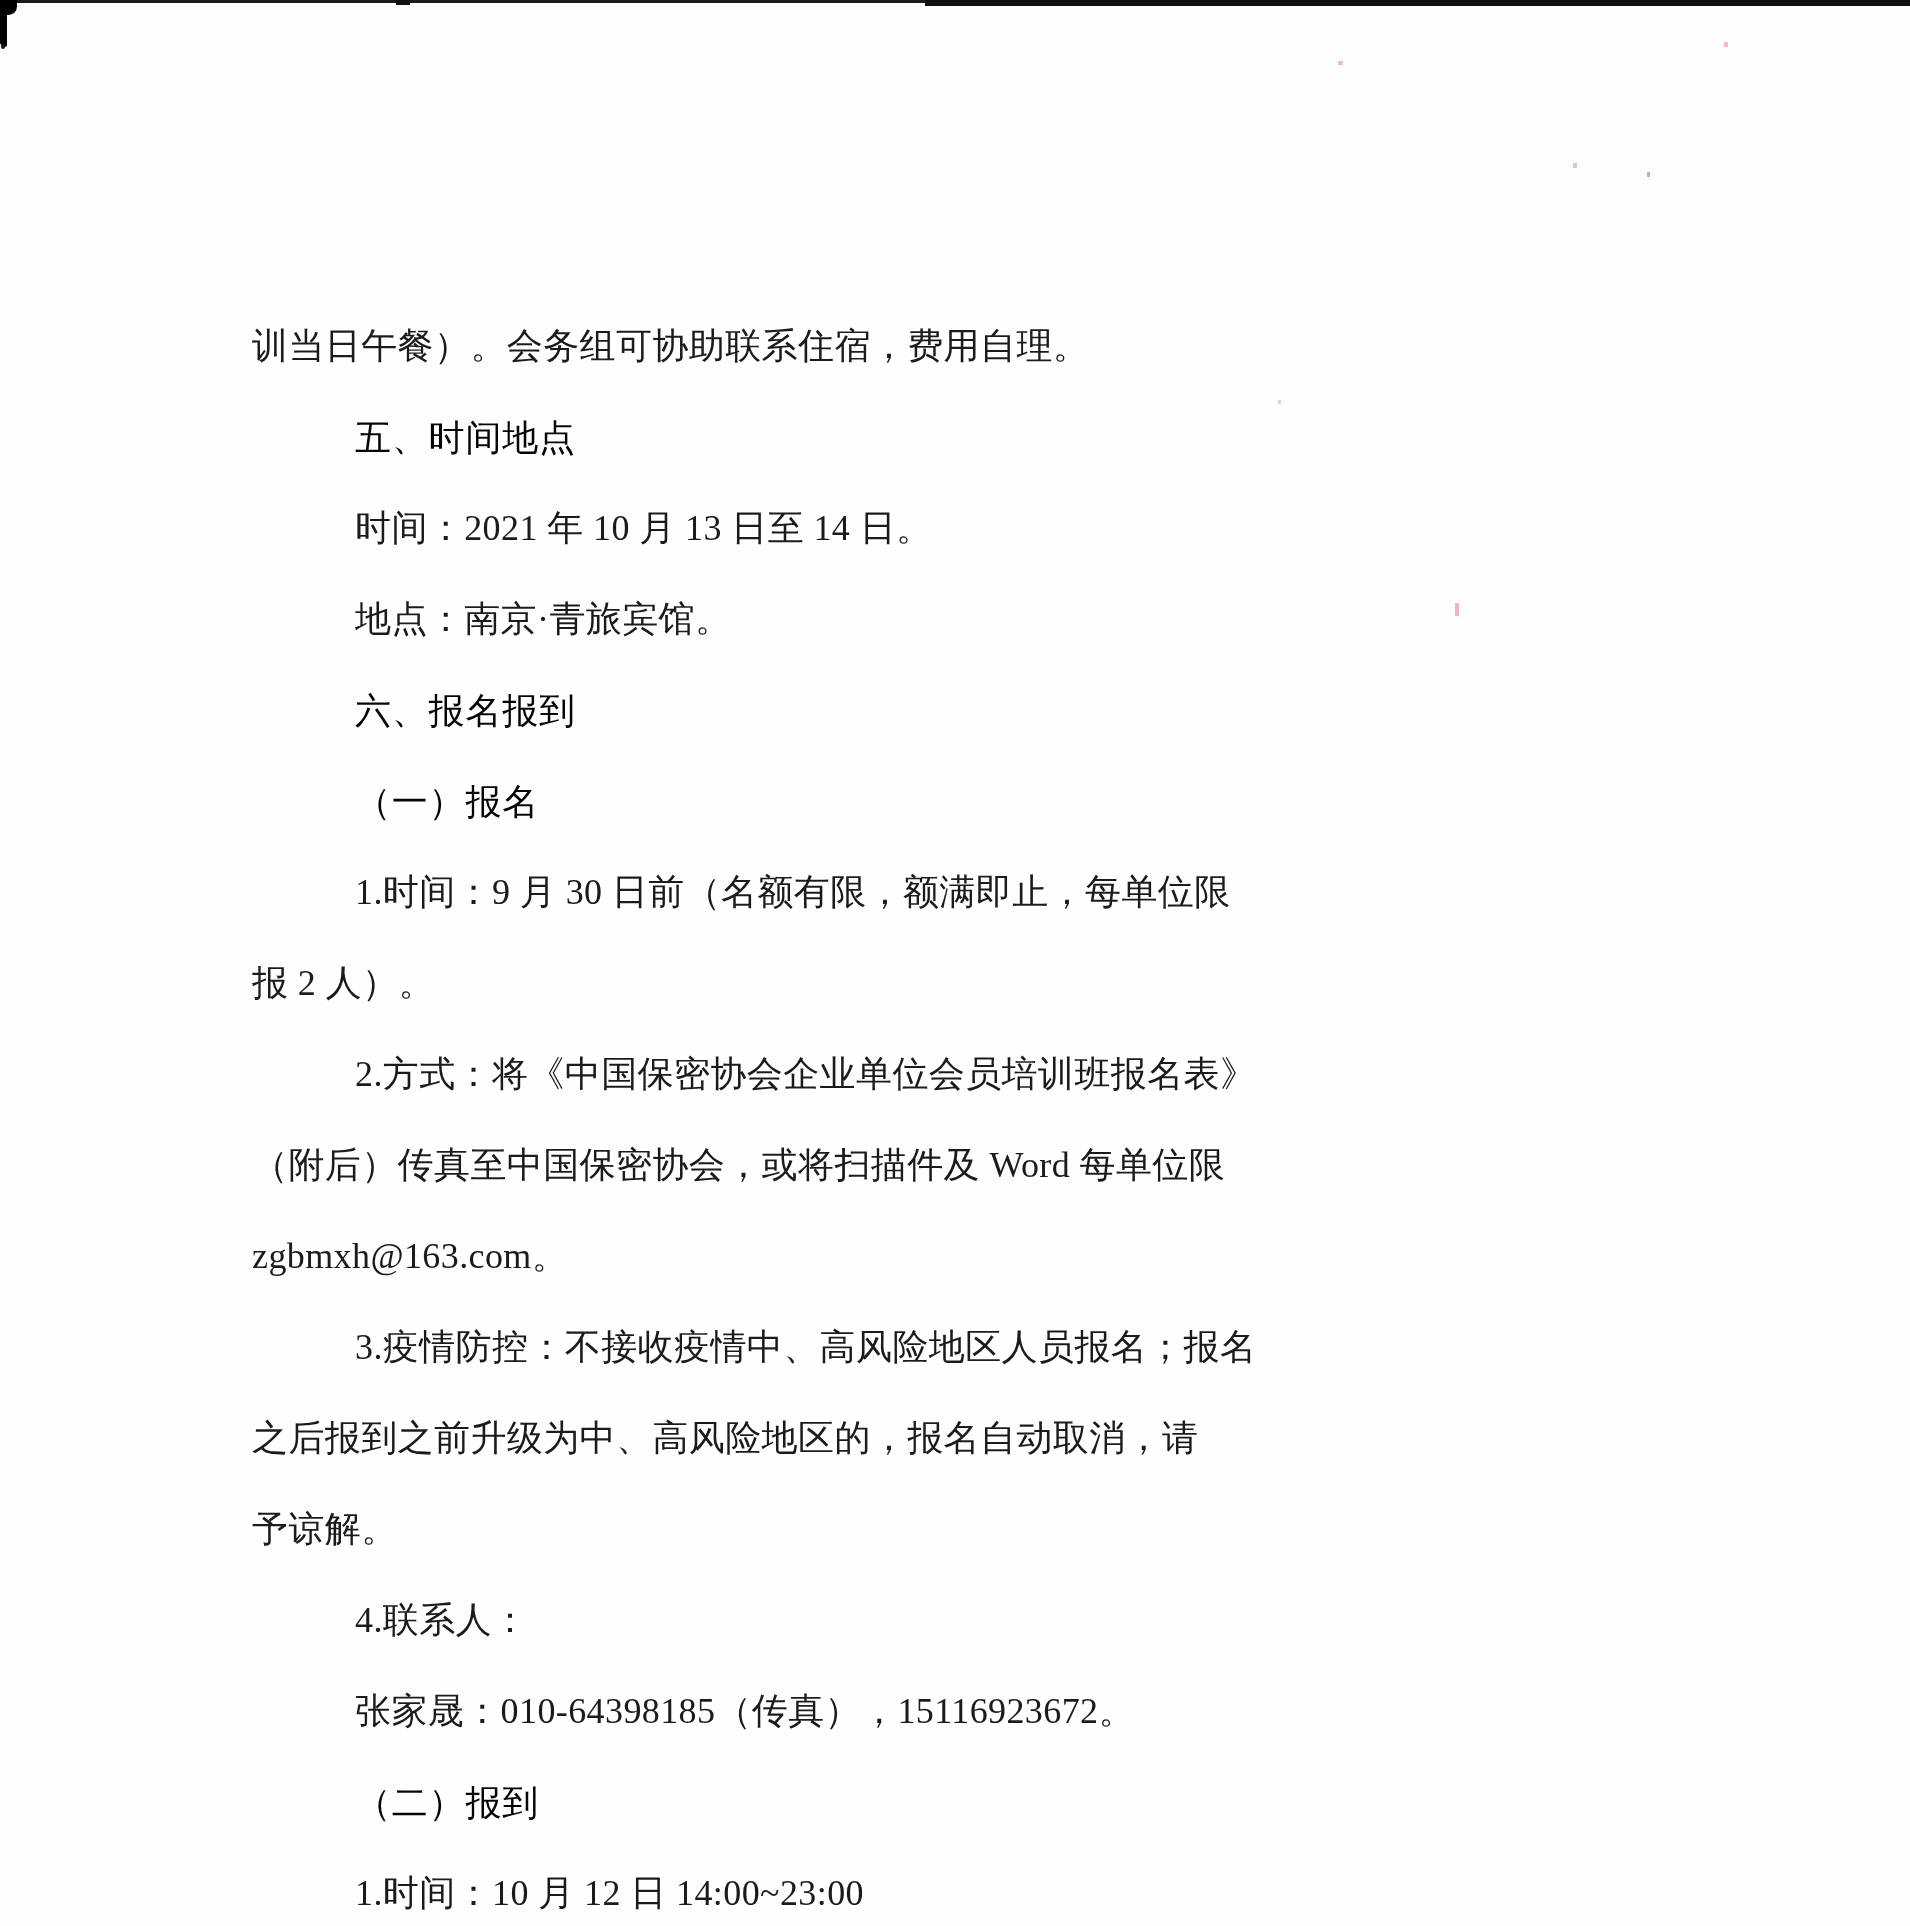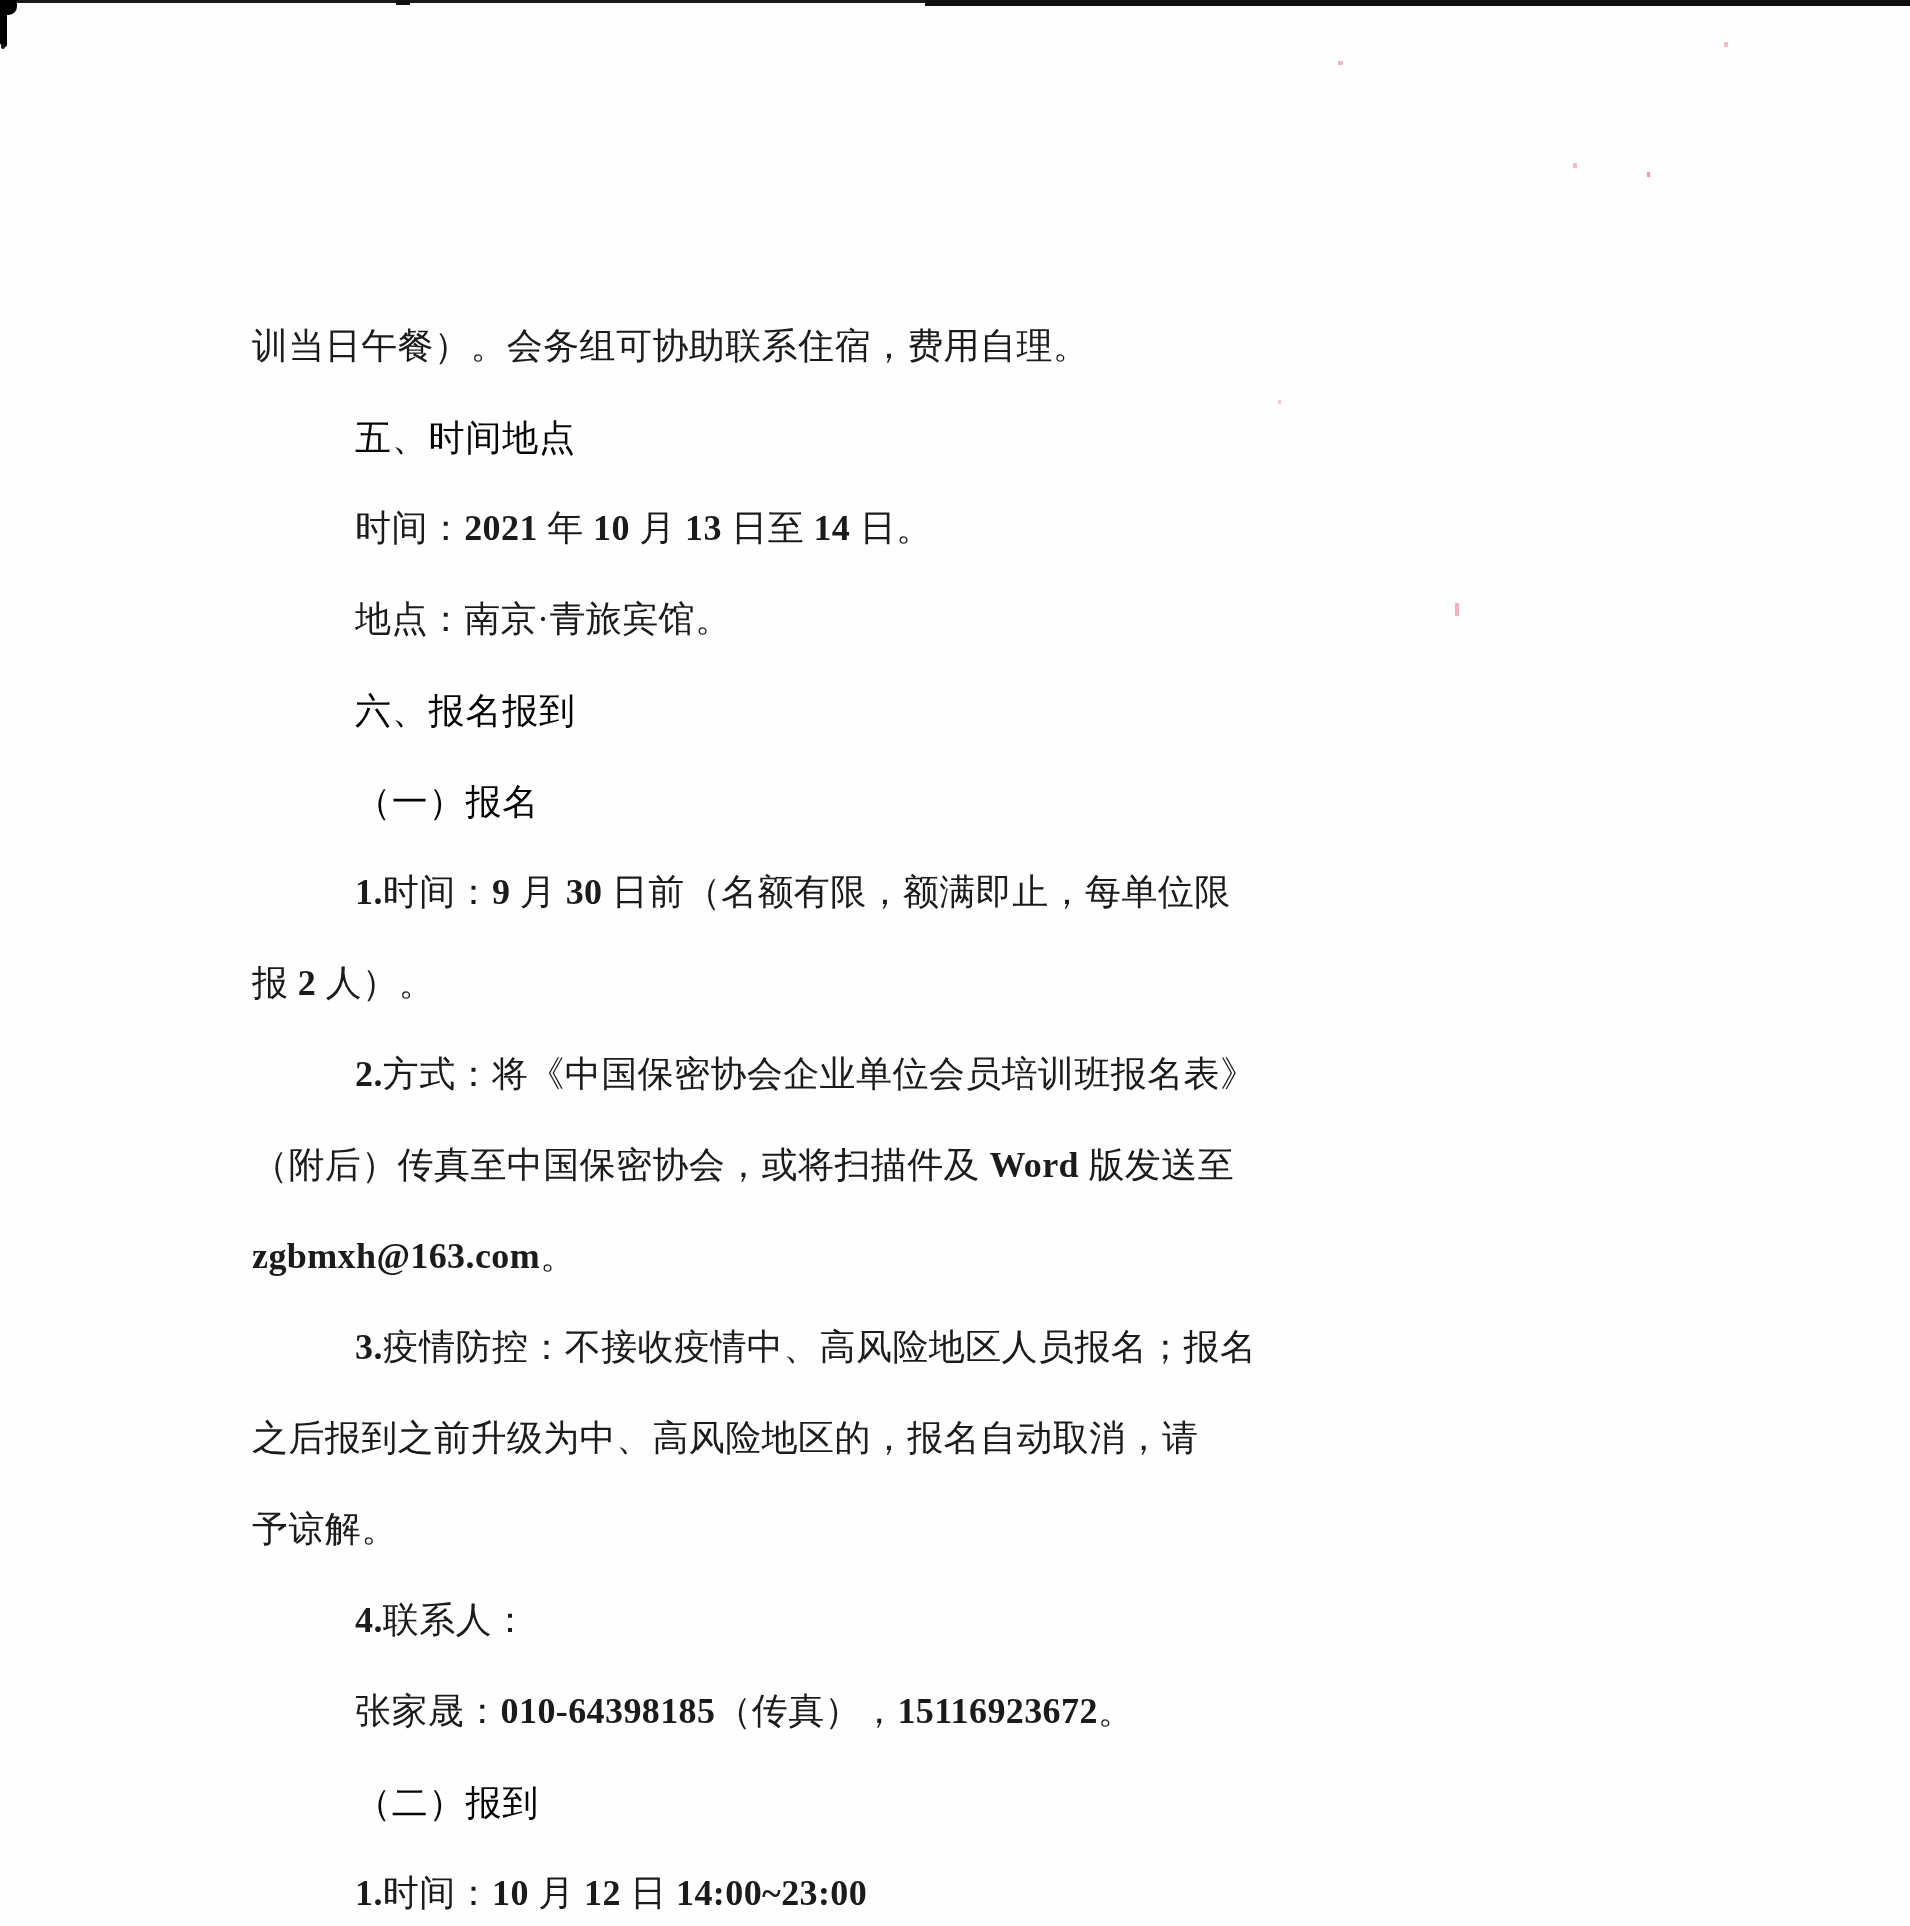--- a/index.html
+++ b/index.html
@@ -23,21 +23,21 @@
     letter-spacing:0.4px;
     white-space:nowrap;
   }
   .line.indent{padding-left:103px;}
   .line.heading{
     font-family:"Liberation Sans","DejaVu Sans",sans-serif;
     font-weight:400;
     color:#050505;
     letter-spacing:0.8px;
   }
-  .b{font-weight:700;}
+  .b{font-weight:400;}
   .mark{position:absolute;}
 </style>
 </head>
 <body>
 
 <div class="page">
   <div id="marks-layer">
       <div class="mark" style="left: 0px; top: 0px; width: 1911px; height: 2.7px; background: rgb(26, 26, 26);"></div>
       <div class="mark" style="left: 925px; top: 0px; width: 986px; height: 5.8px; background: rgb(16, 16, 16);"></div>
       <div class="mark" style="left: 396px; top: 0px; width: 14px; height: 5px; background: rgb(16, 16, 16);"></div>
@@ -54,21 +54,21 @@
   <main class="doc-body" id="doc-body">
       <div class="line"><span>训当日午餐）。会务组可协助联系住宿，费用自理。</span></div>
       <div class="line indent heading"><span>五、时间地点</span></div>
       <div class="line indent"><span>时间：</span><span class="b">2021</span><span> 年 </span><span class="b">10</span><span> 月 </span><span class="b">13</span><span> 日至 </span><span class="b">14</span><span> 日。</span></div>
       <div class="line indent"><span>地点：南京·青旅宾馆。</span></div>
       <div class="line indent heading"><span>六、报名报到</span></div>
       <div class="line indent heading"><span>（一）报名</span></div>
       <div class="line indent"><span class="b">1.</span><span>时间：</span><span class="b">9</span><span> 月 </span><span class="b">30</span><span> 日前（名额有限，额满即止，每单位限</span></div>
       <div class="line"><span>报 </span><span class="b">2</span><span> 人）。</span></div>
       <div class="line indent"><span class="b">2.</span><span>方式：将《中国保密协会企业单位会员培训班报名表》</span></div>
-      <div class="line"><span>（附后）传真至中国保密协会，或将扫描件及 </span><span class="b">Word</span><span> 版发送至</span></div>
+      <div class="line"><span>（附后）传真至中国保密协会，或将扫描件及 </span><span class="b">Word</span><span> 每单位限</span></div>
       <div class="line"><span class="b">zgbmxh@163.com</span><span>。</span></div>
       <div class="line indent"><span class="b">3.</span><span>疫情防控：不接收疫情中、高风险地区人员报名；报名</span></div>
       <div class="line"><span>之后报到之前升级为中、高风险地区的，报名自动取消，请</span></div>
       <div class="line"><span>予谅解。</span></div>
       <div class="line indent"><span class="b">4.</span><span>联系人：</span></div>
       <div class="line indent"><span>张家晟：</span><span class="b">010-64398185</span><span>（传真），</span><span class="b">15116923672</span><span>。</span></div>
       <div class="line indent heading"><span>（二）报到</span></div>
       <div class="line indent"><span class="b">1.</span><span>时间：</span><span class="b">10</span><span> 月 </span><span class="b">12</span><span> 日 </span><span class="b">14:00~23:00</span></div>
     </main>
 

